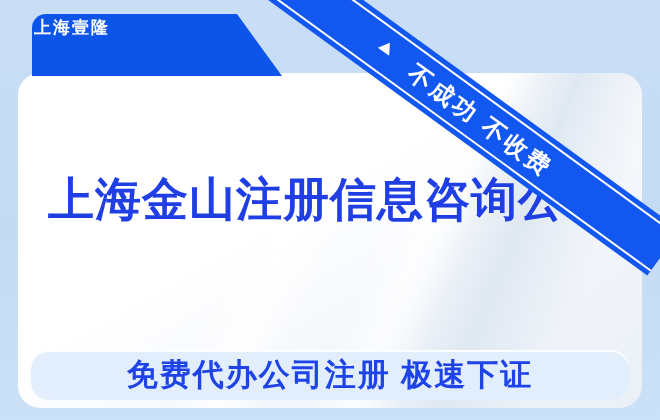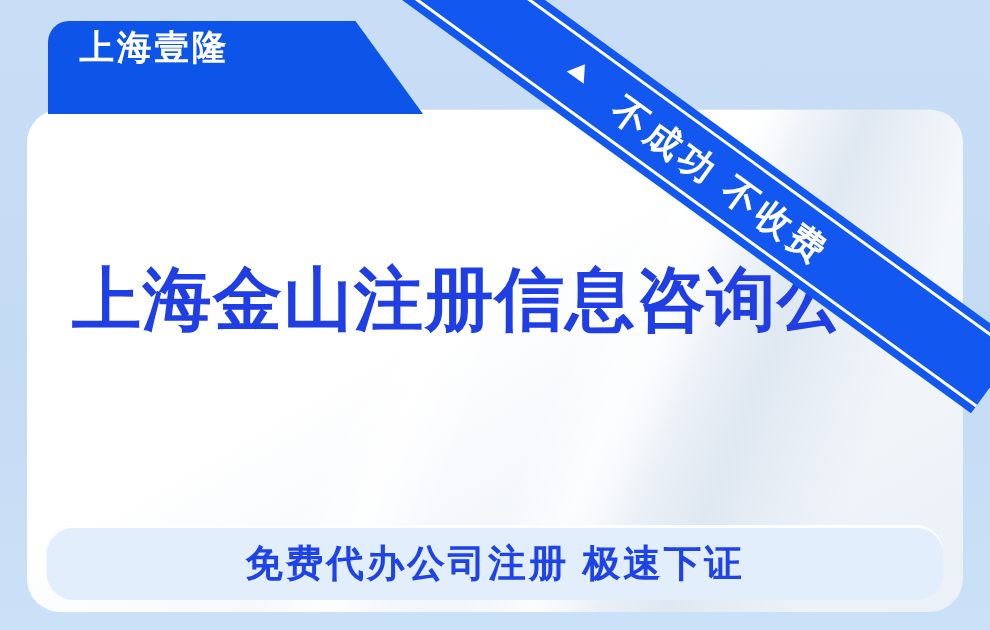--- a/index.html
+++ b/index.html
@@ -32,26 +32,25 @@
     background: #0d54e8;
     border-radius: 14px 14px 0 0;
     clip-path: polygon(0 0, 82% 0, 100% 100%, 0 100%);
     z-index: 4;
   }
   .tab-label {
     position: absolute;
     left: 34px;
     top: 16px;
     color: #ffffff;
-    font-size: 23px;
+    font-size: 17px;
     font-weight: bold;
     letter-spacing: 2px;
     white-space: nowrap;
     z-index: 5;
-    margin-left: 19px;
   }
 
   
   .card-shadow {
     position: absolute;
     left: 20px;
     top: 76px;
     width: 622px;
     height: 332px;
     border-radius: 22px;
@@ -99,21 +98,21 @@
     height: 50px;
     border-radius: 18px;
     background: #e3eefc;
     box-shadow: 0 2px 0 rgba(255,255,255,.9) inset;
     display: flex;
     align-items: center;
     justify-content: center;
   }
   .pill-text {
     color: #1e44e8;
-    font-size: 25px;
+    font-size: 31px;
     font-weight: bold;
     letter-spacing: 2px;
     white-space: nowrap;
   }
 
   
   .ribbon {
     position: absolute;
     left: 300px;
     top: -46px;

